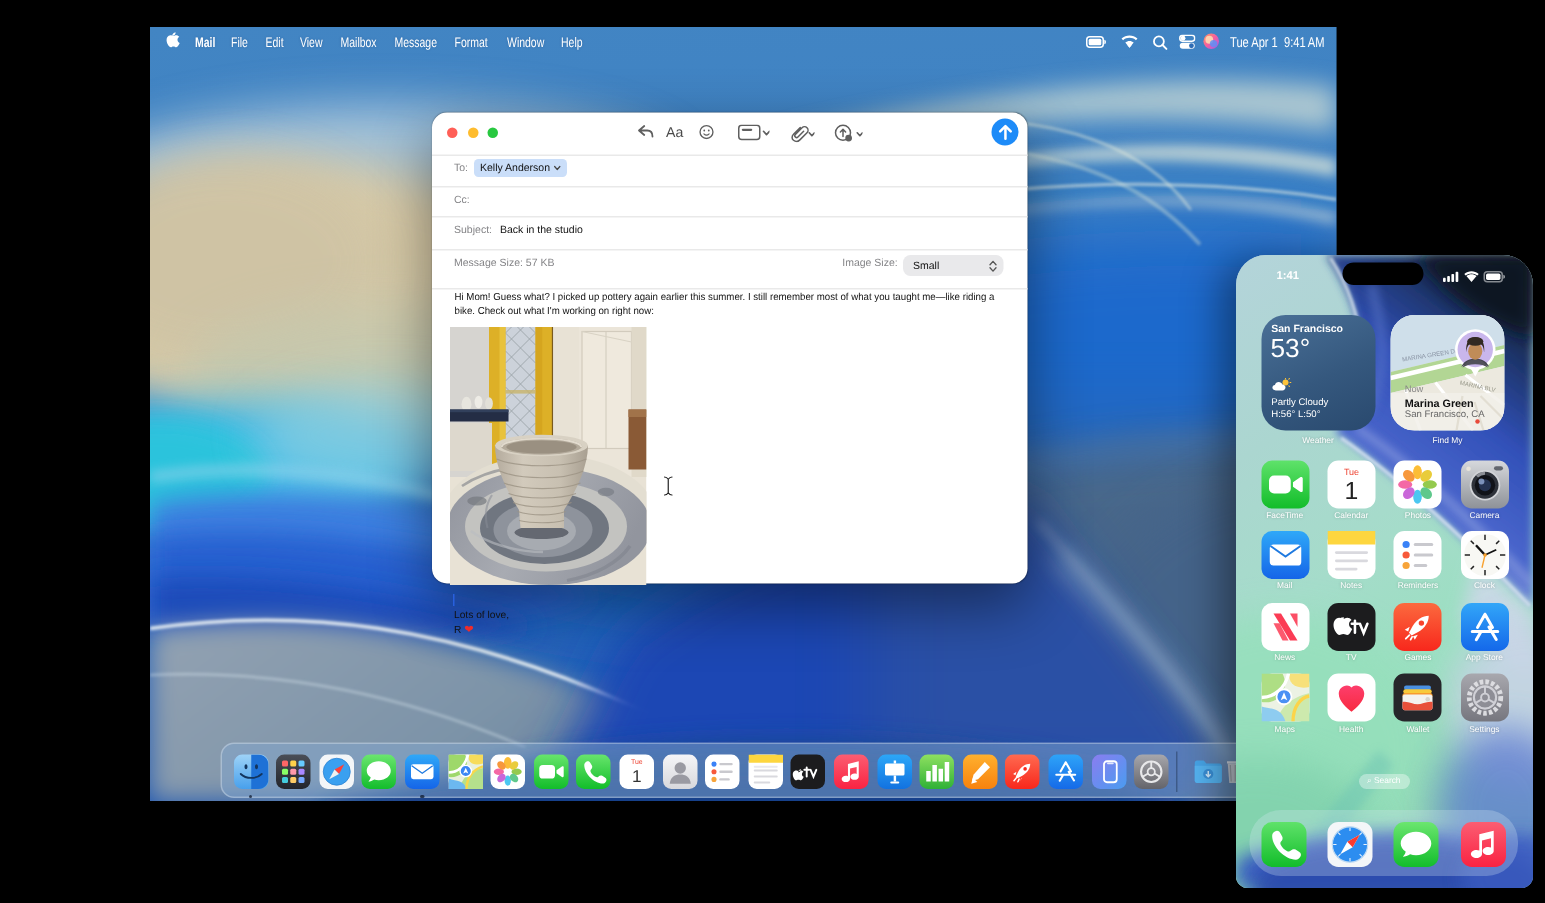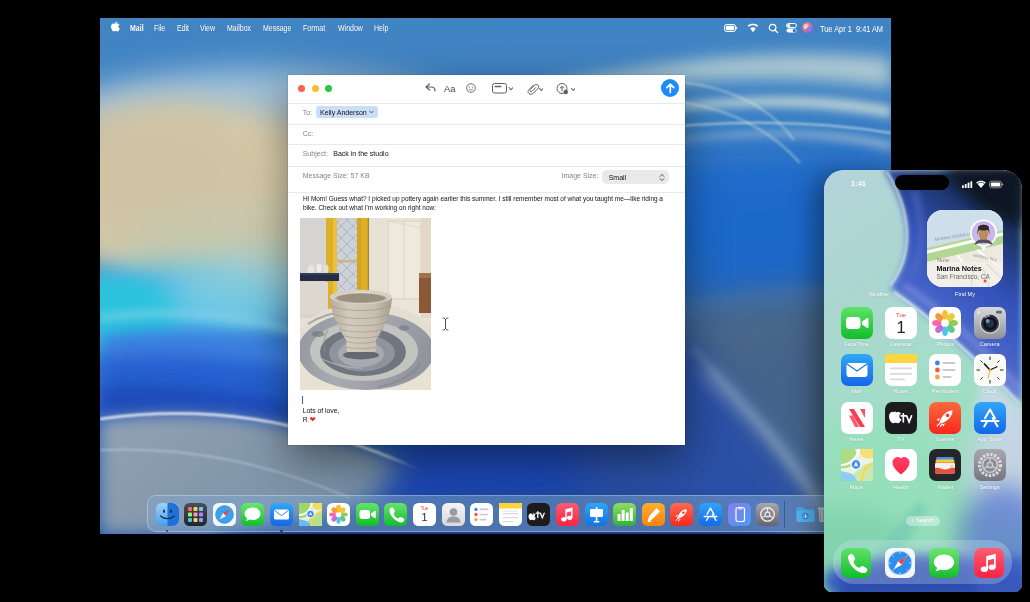--- a/index.html
+++ b/index.html
@@ -4,21 +4,21 @@
 <style>
 html,body{margin:0;padding:0;background:#000;width:1030px;height:602px;overflow:hidden;font-family:"Liberation Sans",sans-serif;}
 #stage{position:absolute;left:0;top:0;width:1030px;height:602px;background:#000;}
 #desk{position:absolute;left:100px;top:18px;width:791px;height:516px;overflow:hidden;background:#3f7ab5;}
 #wall{position:absolute;left:0;top:0;}
 
 #menubar{position:absolute;left:0;top:0;width:791px;height:21px;color:#fff;font-size:9.2px;}
 #menubar .mi{display:inline-block;transform:scaleX(0.76);transform-origin:0 50%;text-shadow:0 0 2px rgba(0,40,90,.25);white-space:nowrap;}
 #menubar .b{font-weight:700;}
 
-#mailwin{position:absolute;left:288px;top:75px;width:397px;height:370px;background:#fff;border-radius:0;box-shadow:0 15px 40px rgba(0,0,0,.45),0 0 1px rgba(0,0,0,.4);font-size:7px;color:#222;}
+#mailwin{position:absolute;left:288px;top:75px;width:397px;height:314px;background:#fff;border-radius:10px;box-shadow:0 15px 40px rgba(0,0,0,.45),0 0 1px rgba(0,0,0,.4);font-size:7px;color:#222;}
 .sep{position:absolute;left:0;width:397px;height:1px;background:#e9e9e9;}
 .glabel{color:#848487;}
 .bl{display:inline-block;transform:scaleX(0.95);transform-origin:0 50%;}
 
 #dock{position:absolute;left:47px;top:477px;width:690px;height:37px;background:rgba(130,165,205,.5);border:0.5px solid rgba(255,255,255,.3);border-radius:9px;box-sizing:border-box;}
 .di{position:absolute;top:6.5px;width:23px;height:23px;border-radius:5.5px;}
 .ddot{position:absolute;top:33.5px;width:2.4px;height:2.4px;border-radius:50%;background:rgba(15,25,45,.75);}
 
 #phone{position:absolute;left:824px;top:170px;width:198px;height:422px;border-radius:20px 20px 8px 8px;overflow:hidden;background:#a8c4d8;box-shadow:-10px 4px 26px rgba(0,0,0,.4);}
 .plabel{position:absolute;color:#fff;font-size:5.6px;text-align:center;width:44px;text-shadow:0 0 2px rgba(0,0,0,.25);}
@@ -539,38 +539,54 @@
           <rect x="2.8" y="4" width="1.8" height="4" rx="0.6"></rect>
           <rect x="5.6" y="2.6" width="1.8" height="5.4" rx="0.6"></rect>
           <rect x="8.4" y="1.2" width="1.8" height="6.8" rx="0.6"></rect>
         </g>
       <path d="M19,8 L15.6,4 C17.6,2.4 20.4,2.4 22.4,4 Z M14.2,2.6 C17,0.2 21,0.2 23.8,2.6 L22.9,3.7 C20.6,1.8 17.4,1.8 15.1,3.7 Z" fill="#fff"></path>
       <rect x="27.5" y="1.2" width="12" height="6.6" rx="2" fill="none" stroke="#fff" stroke-opacity="0.5"></rect>
       <rect x="28.7" y="2.4" width="9.6" height="4.2" rx="1.1" fill="#fff"></rect>
       <path d="M40.2,3.2 L40.2,5.8 C41,5.6 41.3,5.2 41.3,4.5 C41.3,3.8 41,3.4 40.2,3.2" fill="#fff" fill-opacity="0.6"></path>
     </svg>
 
+    <div style="position:absolute;left:16.5px;top:40.4px;width:76.5px;height:77px;border-radius:16px;background:linear-gradient(155deg,#4a7097 0%,#35587e 55%,#29496e 100%);overflow:hidden">
+      <div style="position:absolute;left:7px;top:6px;font-size:7px;font-weight:600;color:#fff">San Francisco</div>
+      <div style="position:absolute;left:6.5px;top:12px;font-size:17.5px;font-weight:300;color:#fff">53°</div>
+      <svg style="position:absolute;left:7px;top:42px" width="13" height="9" viewBox="0 0 26 18">
+        <circle cx="18" cy="6" r="4" fill="#fcc23a"></circle>
+        <g stroke="#fcc23a" stroke-width="1.4" stroke-linecap="round">
+            <line x1="18" y1="0" x2="18" y2="1.4"></line>
+            <line x1="24" y1="6" x2="25.4" y2="6"></line>
+            <line x1="22.4" y1="1.6" x2="23.3" y2="0.7"></line>
+            <line x1="22.4" y1="10.4" x2="23.3" y2="11.3"></line>
+          </g>
+        <path d="M5,16.5 C2.2,16.5 0.5,14.8 0.5,12.8 C0.5,10.9 2,9.4 3.9,9.2 C4.4,6.8 6.5,5.2 9,5.2 C11.2,5.2 13.1,6.6 13.9,8.6 C16.2,8.7 18,10.4 18,12.6 C18,14.7 16.2,16.5 14,16.5 Z" fill="#fff"></path>
+      </svg>
+      <div style="position:absolute;left:7px;top:54.5px;font-size:6.4px;color:#fff">Partly Cloudy</div>
+      <div style="position:absolute;left:7px;top:63px;font-size:6.4px;color:#fff">H:56° L:50°</div>
+    </div>
     <div class="plabel" style="left:32.7px;top:120.5px">Weather</div>
 
     <div style="position:absolute;left:103px;top:40.4px;width:76px;height:77px;border-radius:16px;background:#dfe8ec;overflow:hidden">
       <svg width="76" height="77" viewBox="0 0 76 77">
         <rect width="76" height="77" fill="#e6ecef"></rect>
         <path d="M0,0 L76,0 L76,20 L0,38 Z" fill="#cfdfea"></path>
         <path d="M0,38 L76,20 L76,34 L0,52 Z" fill="#b2d694"></path>
         <path d="M0,52 L76,34 L76,77 L0,77 Z" fill="#ece9df"></path>
         <path d="M0,42 L76,24" stroke="#fff" stroke-width="3"></path>
         <path d="M30,45 L55,77 M10,50 L20,77 M50,40 L76,60" stroke="#fff" stroke-width="2"></path>
         <text x="8" y="31" font-size="4.1" fill="#8a94a4" transform="rotate(-9 8 31)" font-family="Liberation Sans">MARINA GREEN DR</text>
         <text x="46" y="46" font-size="4.1" fill="#98988a" transform="rotate(12 44 46)" font-family="Liberation Sans">MARINA BLV</text>
         <rect x="0" y="52" width="76" height="25" fill="#f2f0ea" opacity="0.85"></rect>
         <path d="M56,58 L62,77 M48,54 L44,77 M60,54 L76,70" stroke="#e2ded2" stroke-width="1.5"></path>
         <circle cx="58" cy="71" r="1.5" fill="#e84a3a"></circle>
       </svg>
       <div style="position:absolute;left:9.5px;top:45.5px;font-size:6.2px;color:#888">Now</div>
-      <div style="position:absolute;left:9.5px;top:53.5px;font-size:7.2px;font-weight:700;color:#111">Marina Notes</div>
+      <div style="position:absolute;left:9.5px;top:53.5px;font-size:7.2px;font-weight:700;color:#111">Marina Green</div>
       <div style="position:absolute;left:9.5px;top:62.5px;font-size:6.4px;color:#666">San Francisco, CA</div>
       <svg style="position:absolute;left:42px;top:9px" width="29" height="33" viewBox="0 0 29 33">
         <path d="M14.5,32 L10.5,25 L18.5,25 Z" fill="#fff"></path>
         <circle cx="14.5" cy="14" r="13.5" fill="#fff"></circle>
         <circle cx="14.5" cy="14" r="11.8" fill="#c9b6ec"></circle>
         <path d="M5.2,25.5 C7.5,21 11,20.2 14.5,20.2 C18,20.2 21.5,21 23.8,25.5 C21.3,24 18,23.2 14.5,23.2 C11,23.2 7.7,24 5.2,25.5 Z" fill="#464650"></path>
         <path d="M6,26 C8,22 11,20.6 14.5,20.6 C18,20.6 21,22 23,26 C20.7,24.6 18,23.8 14.5,23.8 C11,23.8 8.3,24.6 6,26 Z" fill="#52525c"></path>
         <ellipse cx="14.5" cy="15.2" rx="4.7" ry="5.6" fill="#c08c58"></ellipse>
         <path d="M8.6,16 C7.8,9.4 10.6,5.8 14.5,5.8 C18.4,5.8 21.2,9.4 20.4,16 C20.1,12.6 19.4,11 17.8,10.4 C16.2,9.8 12.8,9.8 11.2,10.4 C9.6,11 8.9,12.6 8.6,16 Z" fill="#332a22"></path>
         <ellipse cx="14.5" cy="8.6" rx="5.4" ry="2.9" fill="#332a22"></ellipse>

